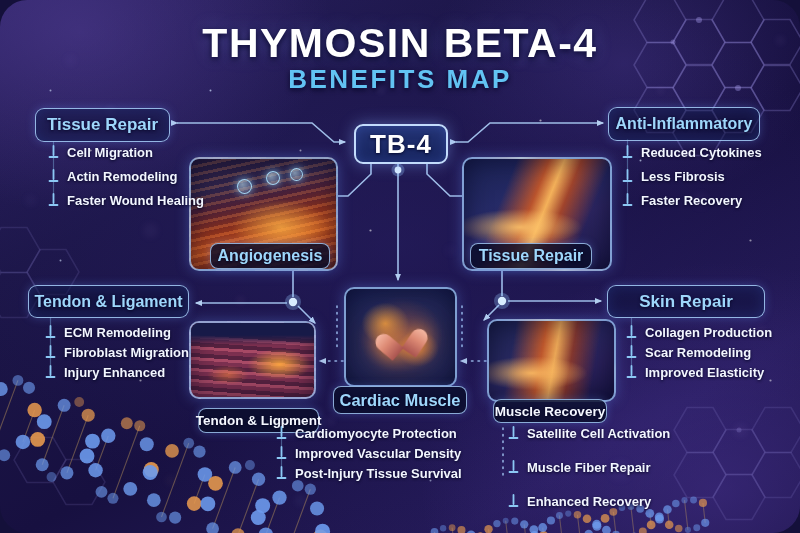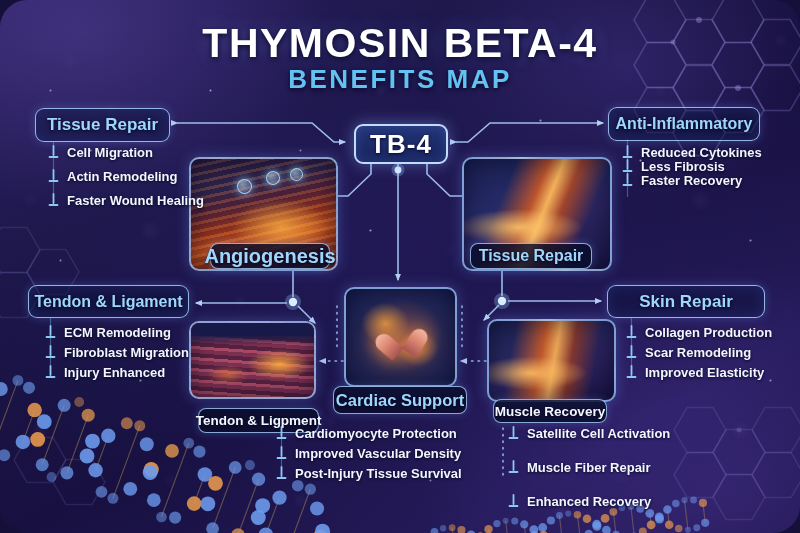--- a/index.html
+++ b/index.html
@@ -369,32 +369,32 @@
   <div class="title">THYMOSIN BETA-4</div>
   <div class="subtitle">BENEFITS MAP</div>
 
   <div class="nodebox tb4" style="left:354px;top:124px;width:90px;height:36px;">TB-4</div>
 
   <div class="card im-angio" style="left:189px;top:157px;width:145px;height:110px;">
     <span class="bubble" style="left:32%;top:18%;width:13px;height:13px;"></span>
     <span class="bubble" style="left:52%;top:11%;width:12px;height:12px;"></span>
     <span class="bubble" style="left:68%;top:8%;width:11px;height:11px;"></span>
   </div>
-  <div class="caption cap-blue" style="left:210px;top:243px;width:118px;height:24px;font-size:20px;">Angiogenesis</div>
+  <div class="caption cap-blue" style="left:210px;top:243px;width:118px;height:24px;font-size:16px;">Angiogenesis</div>
 
   <div class="card im-tissue" style="left:462px;top:157px;width:146px;height:110px;"></div>
   <div class="caption cap-blue" style="left:470px;top:243px;width:120px;height:24px;font-size:16px;">Tissue Repair</div>
 
   <div class="card im-tendon" style="left:189px;top:321px;width:123px;height:74px;"></div>
   <div class="caption cap-white" style="left:198px;top:393px;width:119px;height:23px;font-size:13.5px;margin-top:15px;">Tendon &amp; Ligpment</div>
 
   <div class="card im-cardiac" style="left:344px;top:287px;width:109px;height:96px;">
     <span class="heart"></span>
   </div>
-  <div class="caption cap-blue" style="left:333px;top:386px;width:132px;height:26px;font-size:16.5px;">Cardiac Support</div>
+  <div class="caption cap-blue" style="left:333px;top:386px;width:132px;height:26px;font-size:16.5px;">Cardiac Muscle</div>
 
   <div class="card im-muscle" style="left:487px;top:319px;width:125px;height:79px;"></div>
   <div class="caption cap-white" style="left:493px;top:399px;width:112px;height:22px;font-size:13.5px;">Muscle Recovery</div>
 
   <div class="nodebox" style="left:35px;top:108px;width:133px;height:32px;font-size:17px;">Tissue Repair</div>
   <div class="nodebox" style="left:608px;top:107px;width:150px;height:32px;font-size:16px;">Anti-Inflammatory</div>
   <div class="nodebox" style="left:28px;top:285px;width:159px;height:31px;font-size:16px;">Tendon &amp; Ligament</div>
   <div class="nodebox" style="left:607px;top:285px;width:156px;height:31px;font-size:17px;">Skin Repair</div>
 
   <div class="blist" style="left:48px;top:145px;gap:10px;">
@@ -411,21 +411,21 @@
         <span>Actin Remodeling</span>
       </div>
     <div class="li">
         <svg class="mk" width="11" height="14" viewBox="0 0 11 14">
           <path d="M5.5 1 V10 M1.5 12 H9.5" stroke="#8cc8f4" stroke-width="1.8" stroke-linecap="round" fill="none"></path>
         </svg>
         <span>Faster Wound Healing</span>
       </div>
   </div>
 
-  <div class="blist" style="left:622px;top:145px;gap:0;">
+  <div class="blist" style="left:622px;top:145px;gap:10px;">
     <div class="li">
         <svg class="mk" width="11" height="14" viewBox="0 0 11 14">
           <path d="M5.5 1 V10 M1.5 12 H9.5" stroke="#8cc8f4" stroke-width="1.8" stroke-linecap="round" fill="none"></path>
         </svg>
         <span>Reduced Cytokines</span>
       </div>
     <div class="li">
         <svg class="mk" width="11" height="14" viewBox="0 0 11 14">
           <path d="M5.5 1 V10 M1.5 12 H9.5" stroke="#8cc8f4" stroke-width="1.8" stroke-linecap="round" fill="none"></path>
         </svg>

